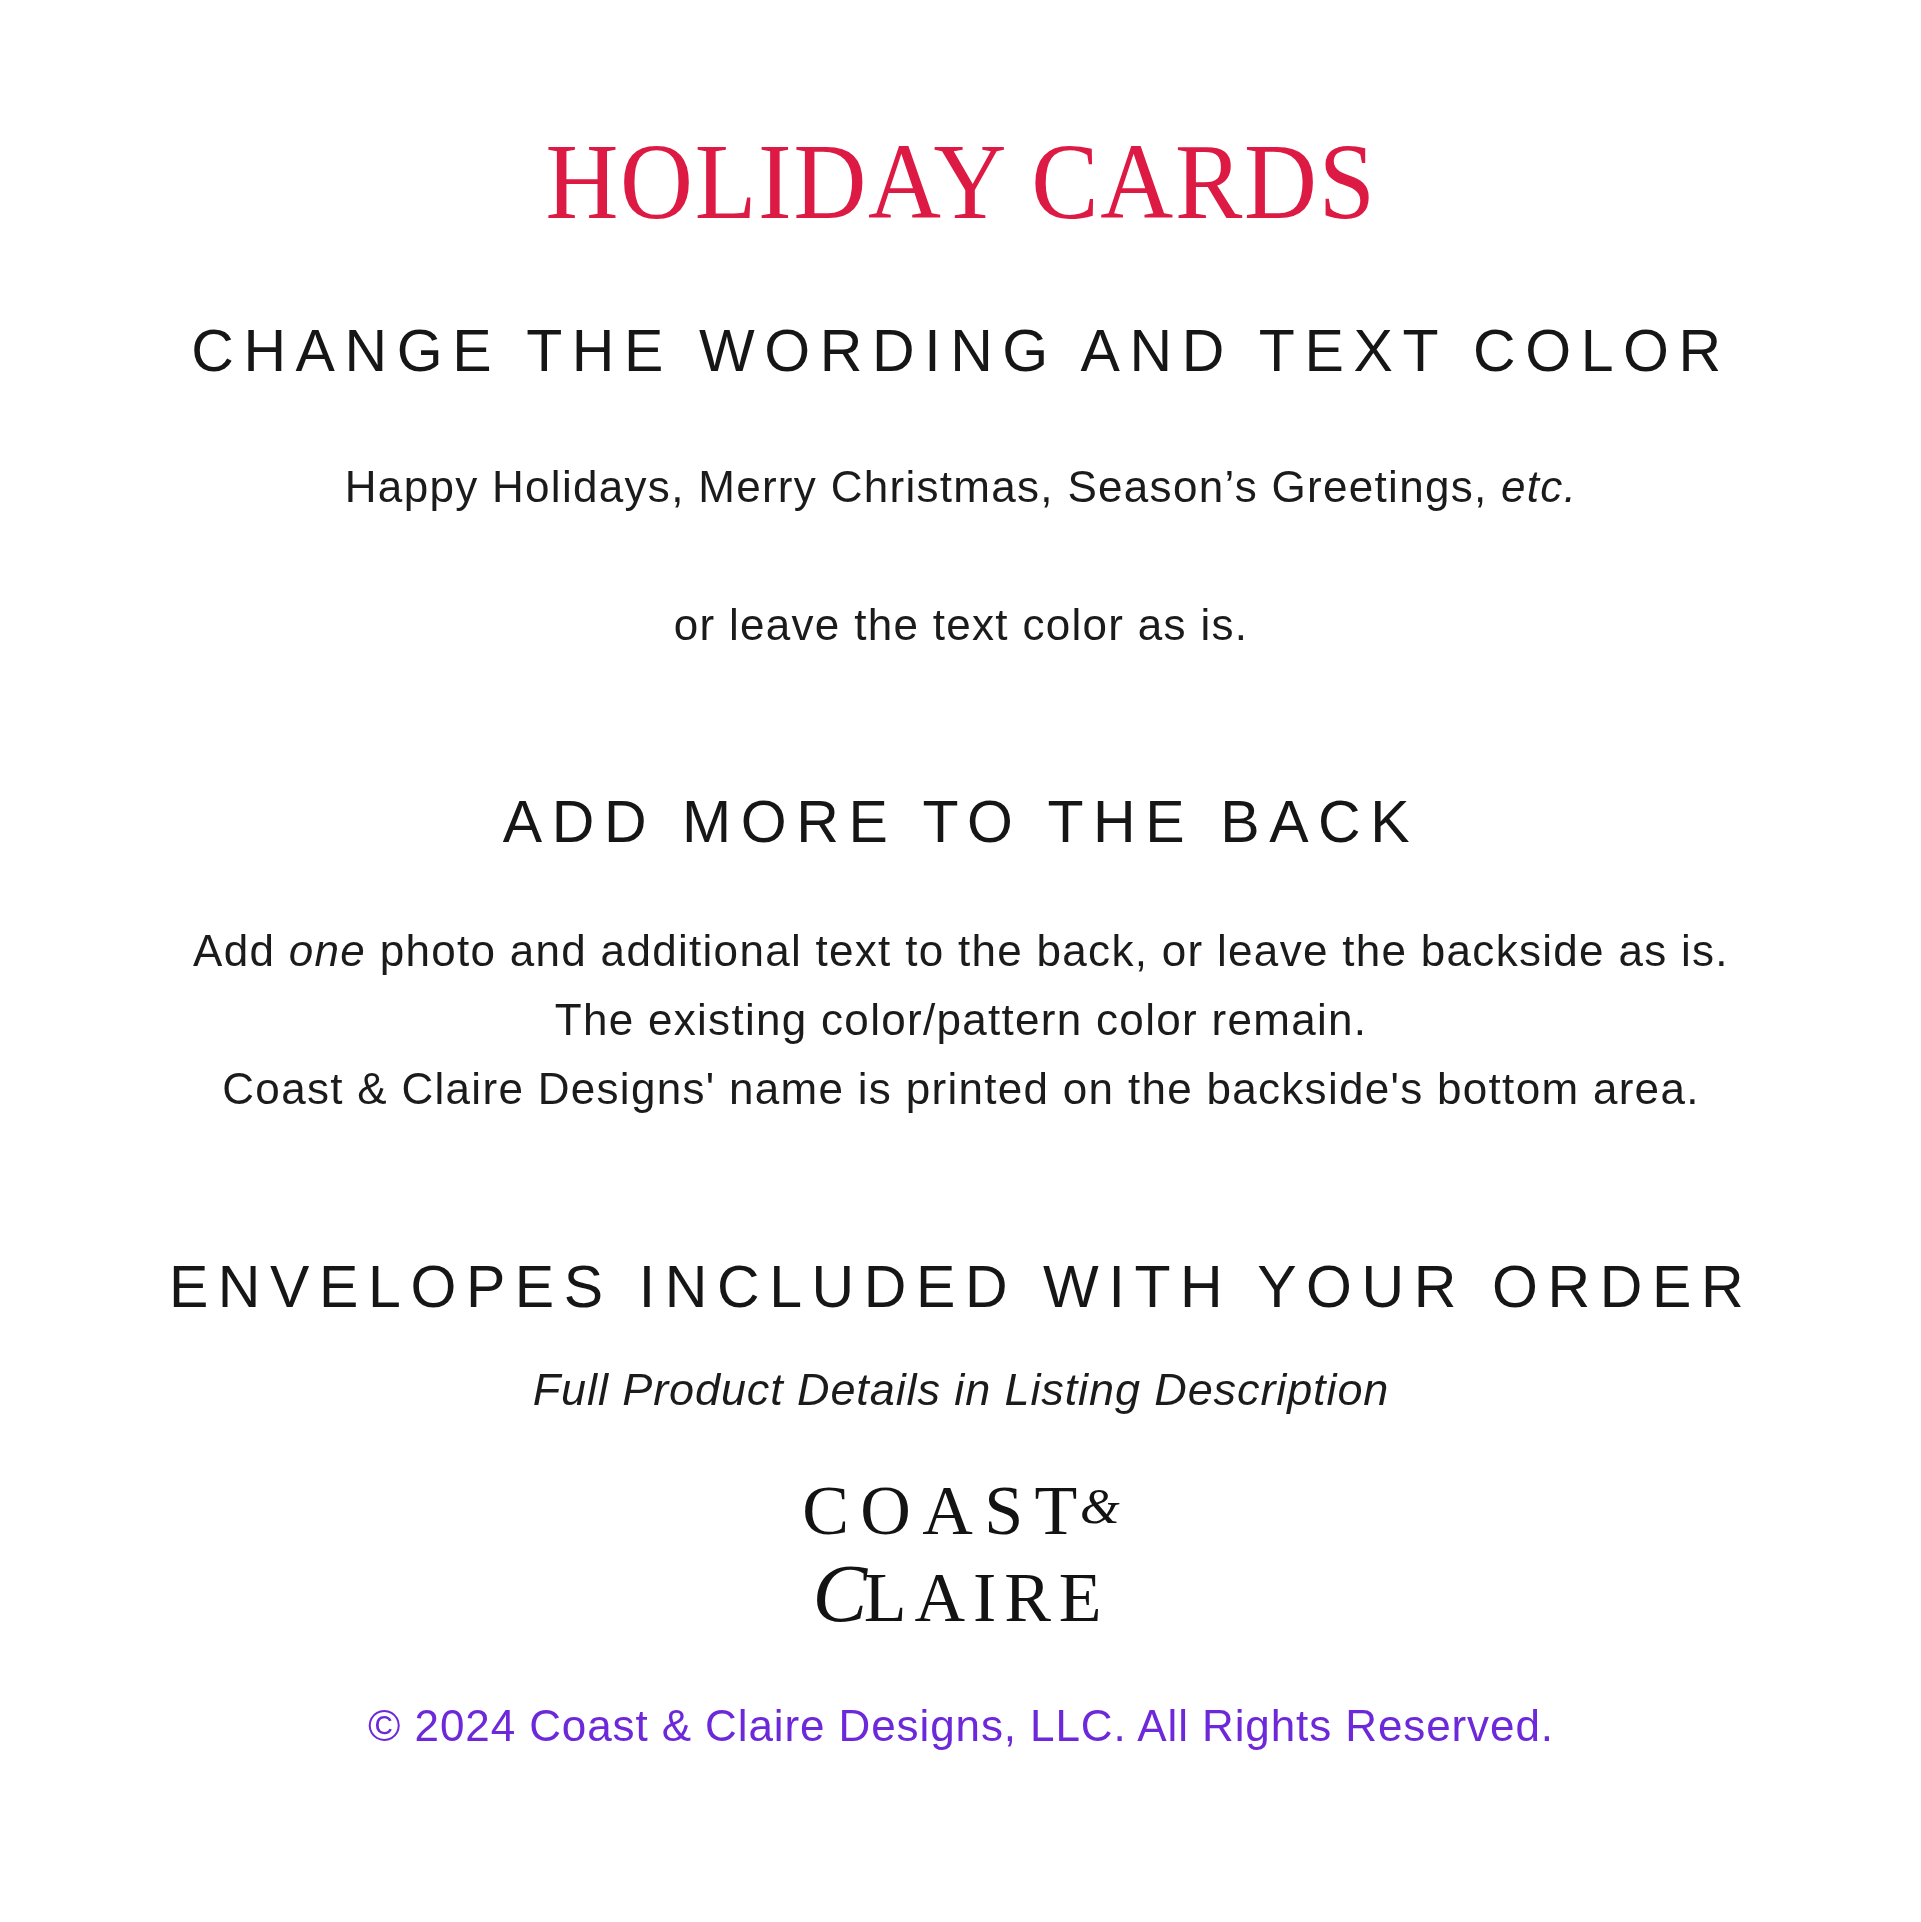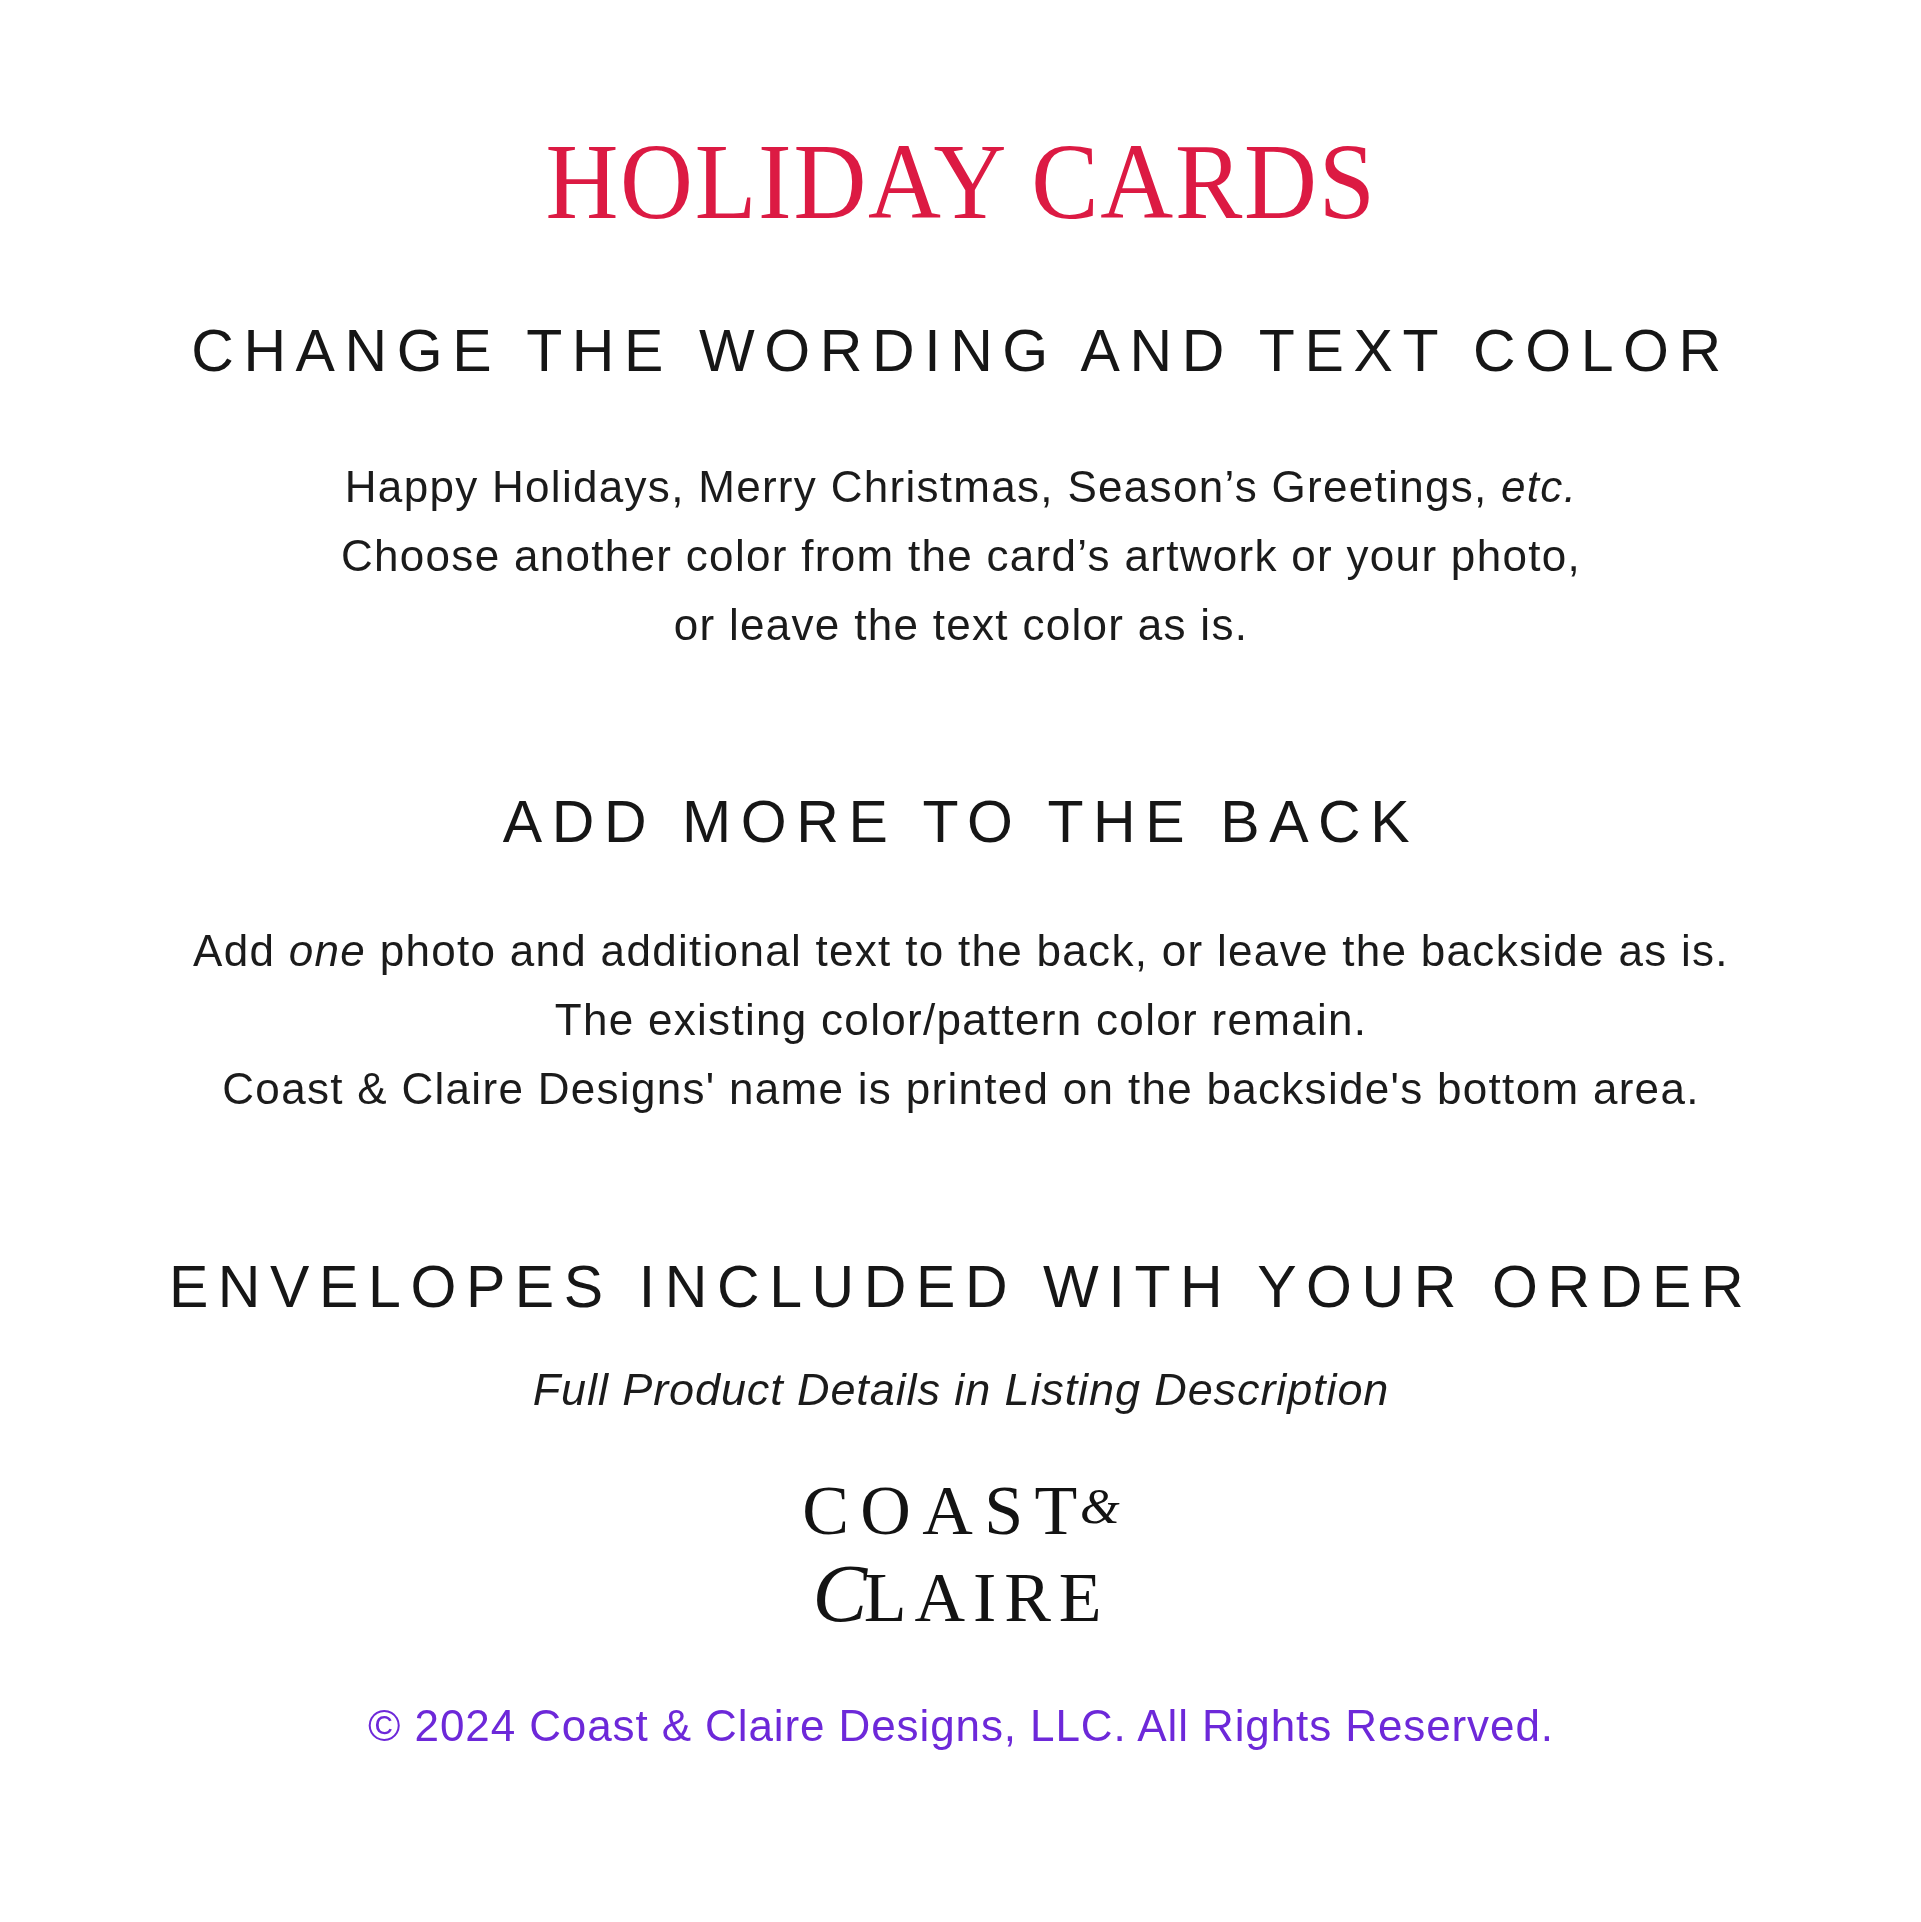--- a/index.html
+++ b/index.html
@@ -115,21 +115,21 @@
 </head>
 <body>
 
 <div class="page">
 
   <div class="title">HOLIDAY CARDS</div>
 
   <div class="section-heading h1">CHANGE THE WORDING AND TEXT COLOR</div>
   <p class="para para1">
     <span><span>Happy Holidays, Merry Christmas, Season’s Greetings, </span><span class="ital">etc.</span><span></span></span><br>
-    <span>Choose another color from the card’s artwork or your photo,</span><br>
+    <br>
     <span>or leave the text color as is.</span>
   </p>
 
   <div class="divider div1"></div>
 
   <div class="section-heading h2">ADD MORE TO THE BACK</div>
   <p class="para para2">
     <span><span>Add </span><span class="ital">one</span><span> photo and additional text to the back, or leave the backside as is.</span></span><br>
     <span>The existing color/pattern color remain.</span><br>
     <span>Coast &amp; Claire Designs' name is printed on the backside's bottom area.</span>

